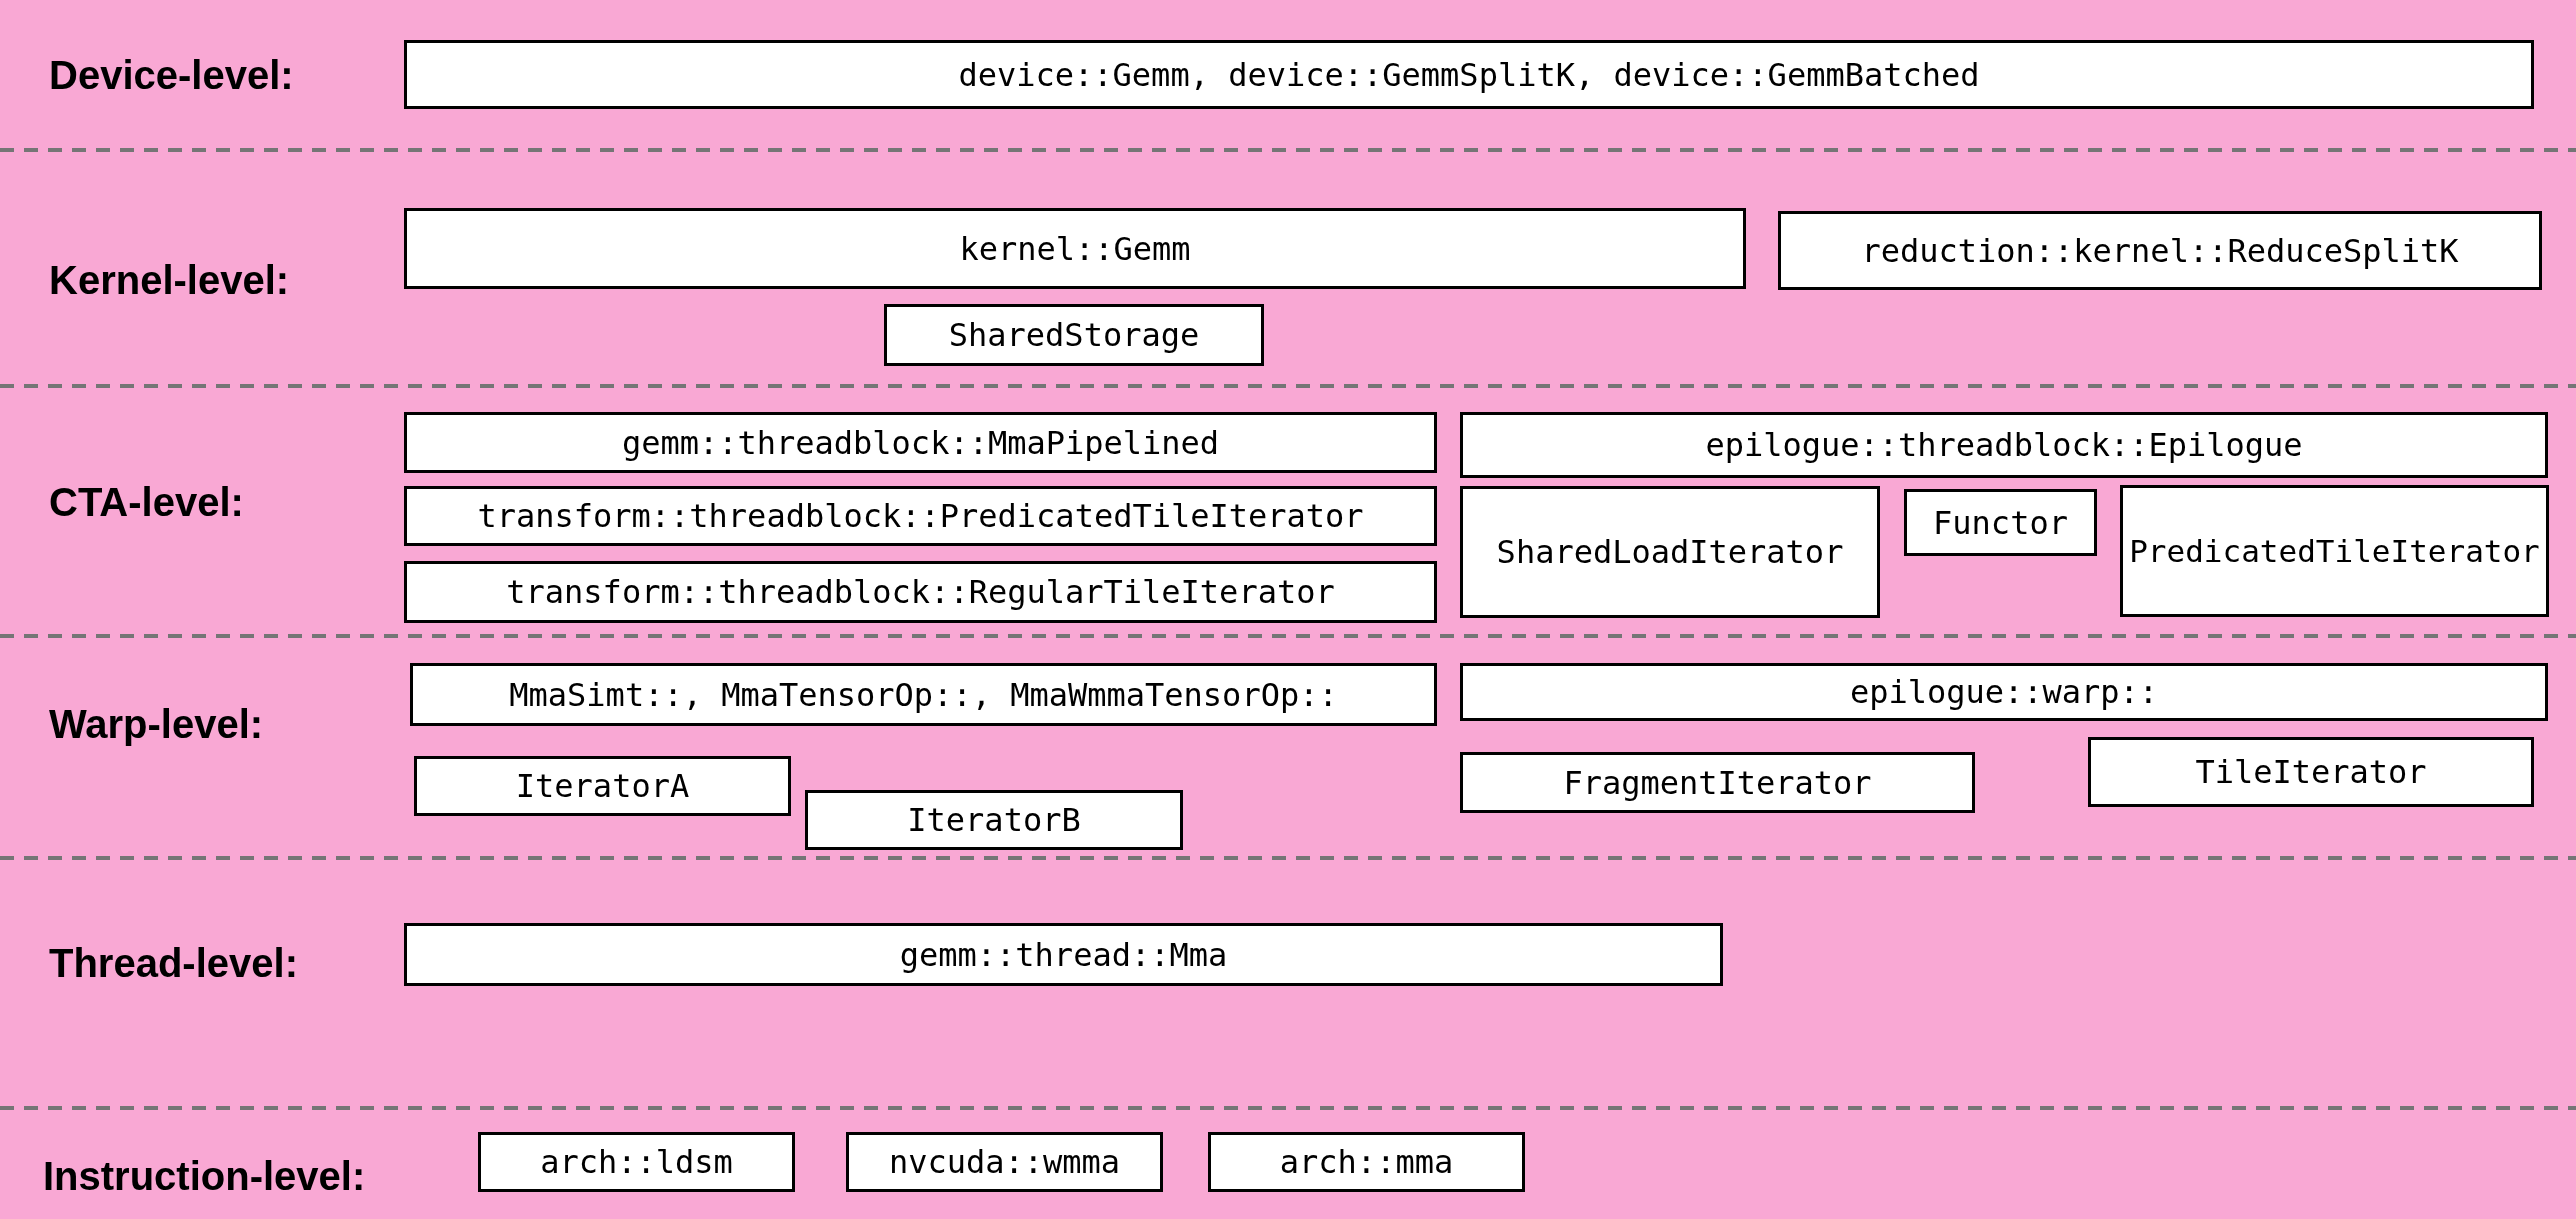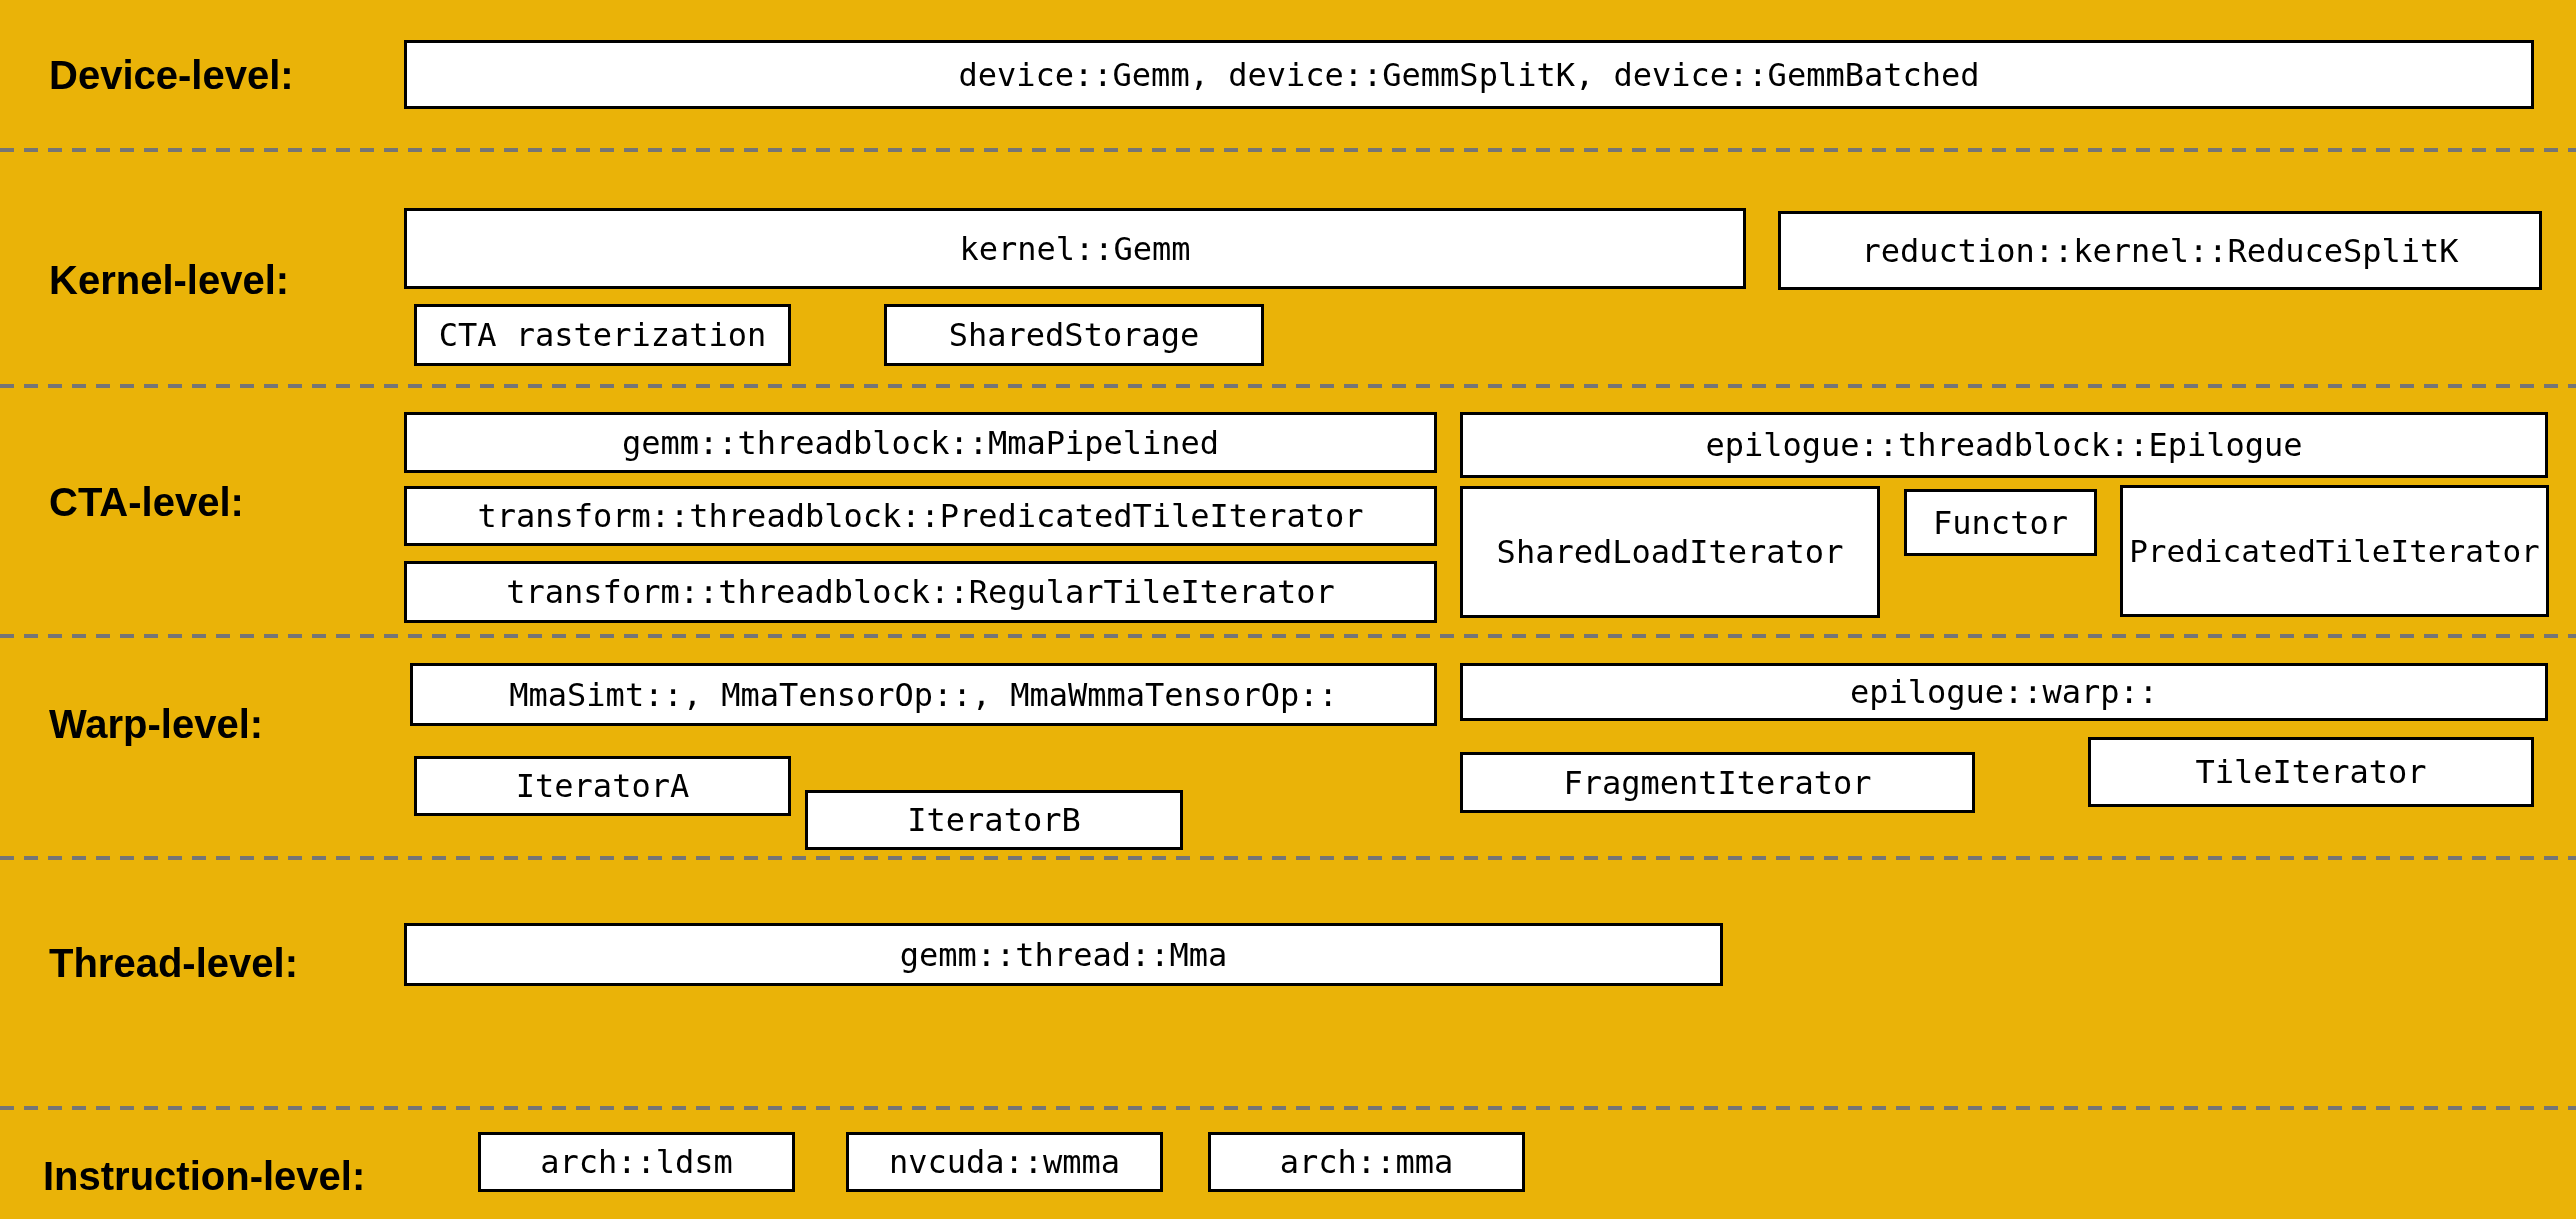--- a/index.html
+++ b/index.html
@@ -4,21 +4,21 @@
 <style>
   html, body {
     margin: 0;
     padding: 0;
     background: #ffffff;
   }
   .canvas {
     position: relative;
     width: 2576px;
     height: 1219px;
-    background: #eab308;
+    background: #f9a8d4;
     overflow: hidden;
     font-family: "DejaVu Sans Mono", "Liberation Mono", monospace;
     color: #000000;
   }
   .row-label {
     position: absolute;
     font-family: "Liberation Sans", sans-serif;
     font-weight: 700;
     font-size: 40px;
     line-height: 46px;
@@ -53,21 +53,20 @@
 <div class="canvas">
 
   <div class="row-label" style="left:49px; top:52px;">Device-level:</div>
   <div class="box" style="left:404px; top:40px; width:2130px; height:69px;">device::Gemm, device::GemmSplitK, device::GemmBatched</div>
 
   <div class="sep" style="top:148px;"></div>
 
   <div class="row-label" style="left:49px; top:257px;">Kernel-level:</div>
   <div class="box" style="left:404px; top:208px; width:1342px; height:81px;">kernel::Gemm</div>
   <div class="box" style="left:1778px; top:211px; width:764px; height:79px;">reduction::kernel::ReduceSplitK</div>
-  <div class="box" style="left:414px; top:304px; width:377px; height:62px;">CTA rasterization</div>
   <div class="box" style="left:884px; top:304px; width:380px; height:62px;">SharedStorage</div>
 
   <div class="sep" style="top:384px;"></div>
 
   <div class="row-label" style="left:49px; top:479px;">CTA-level:</div>
   <div class="box" style="left:404px; top:412px; width:1033px; height:61px;">gemm::threadblock::MmaPipelined</div>
   <div class="box" style="left:1460px; top:412px; width:1088px; height:66px;">epilogue::threadblock::Epilogue</div>
   <div class="box" style="left:404px; top:486px; width:1033px; height:60px;">transform::threadblock::PredicatedTileIterator</div>
   <div class="box" style="left:404px; top:561px; width:1033px; height:62px;">transform::threadblock::RegularTileIterator</div>
   <div class="box" style="left:1460px; top:486px; width:420px; height:132px;">SharedLoadIterator</div>

